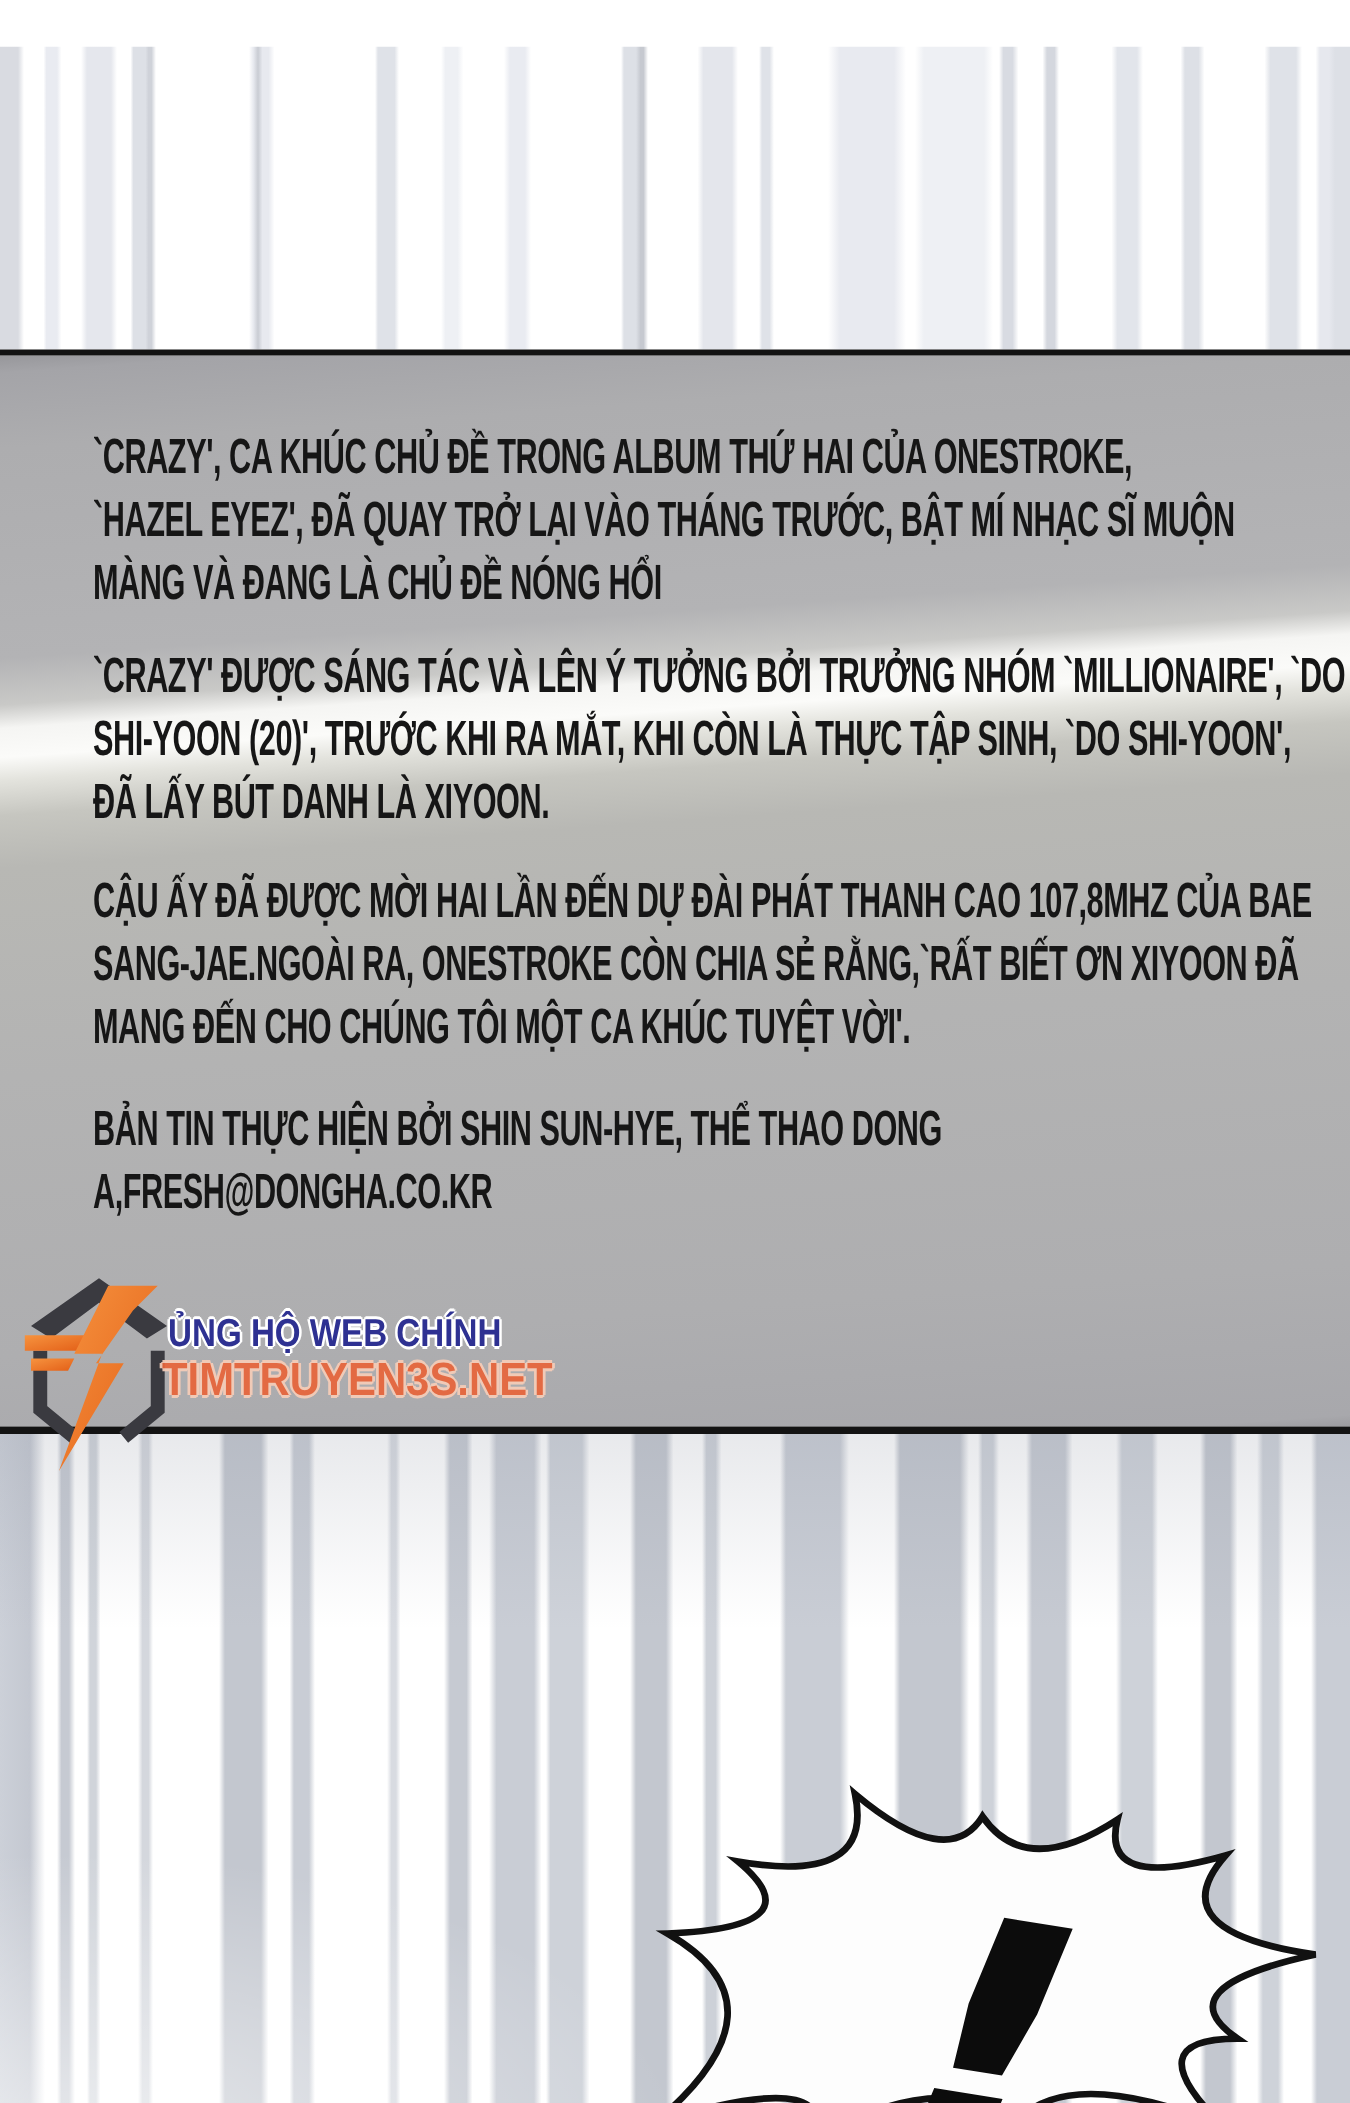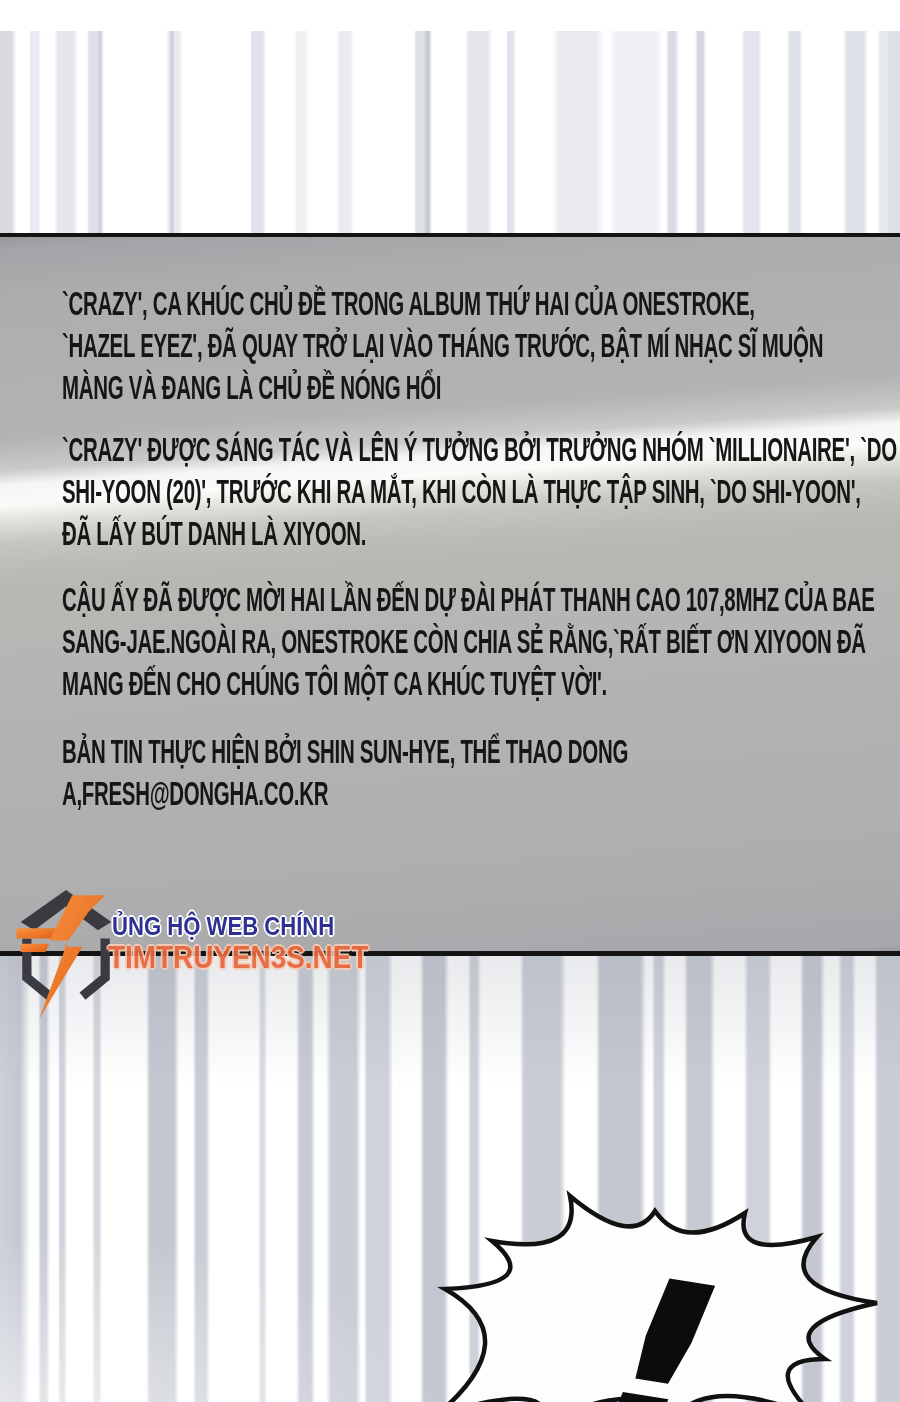--- a/index.html
+++ b/index.html
@@ -69,21 +69,21 @@
         font-weight:bold;font-size:33px;letter-spacing:-0.5px;color:#161616;
         transform:scaleX(0.62);transform-origin:0 0;white-space:nowrap;}
   .para-1{top:46px;}.para-2{top:192px;}.para-3{top:342px;}.para-4{top:494px;}
 
   .smudge{position:absolute;border-radius:4px;background:rgba(95,95,102,.26);}
   .smudge-1{left:98px;top:816px;width:64px;height:7px;transform:rotate(-1deg);}
   .smudge-2{left:170px;top:822px;width:26px;height:5px;}
   .smudge-3{left:284px;top:817px;width:16px;height:5px;background:rgba(95,95,102,.18);}
 
   
-  .watermark{position:absolute;left:12px;top:854px;width:400px;height:140px;z-index:3;text-align:center;}
+  .watermark{position:absolute;left:12px;top:816px;width:400px;height:140px;z-index:3;text-align:center;}
   .logo-mark{position:absolute;left:2px;top:2px;}
   .wm-line1{position:absolute;left:100px;top:26px;font-weight:bold;font-size:26px;
      color:#2e3192;white-space:nowrap;transform:scaleX(.85);transform-origin:0 0;
      text-shadow:-2px 0 #fff,2px 0 #fff,0 -2px #fff,0 2px #fff,-1px -1px #fff,1px 1px #fff,1px -1px #fff,-1px 1px #fff;}
   .wm-line2{position:absolute;left:96px;top:55px;font-weight:bold;font-size:31px;
      color:#e8653a;opacity:.92;white-space:nowrap;transform:scaleX(.9);transform-origin:0 0;
      text-shadow:-2px 0 #f6cdb8,2px 0 #f6cdb8,0 -2px #f6cdb8,0 2px #f6cdb8,1px 1px #f6cdb8,-1px -1px #f6cdb8;}
 
   
   .burst{position:absolute;left:425px;top:1156px;z-index:2;}

